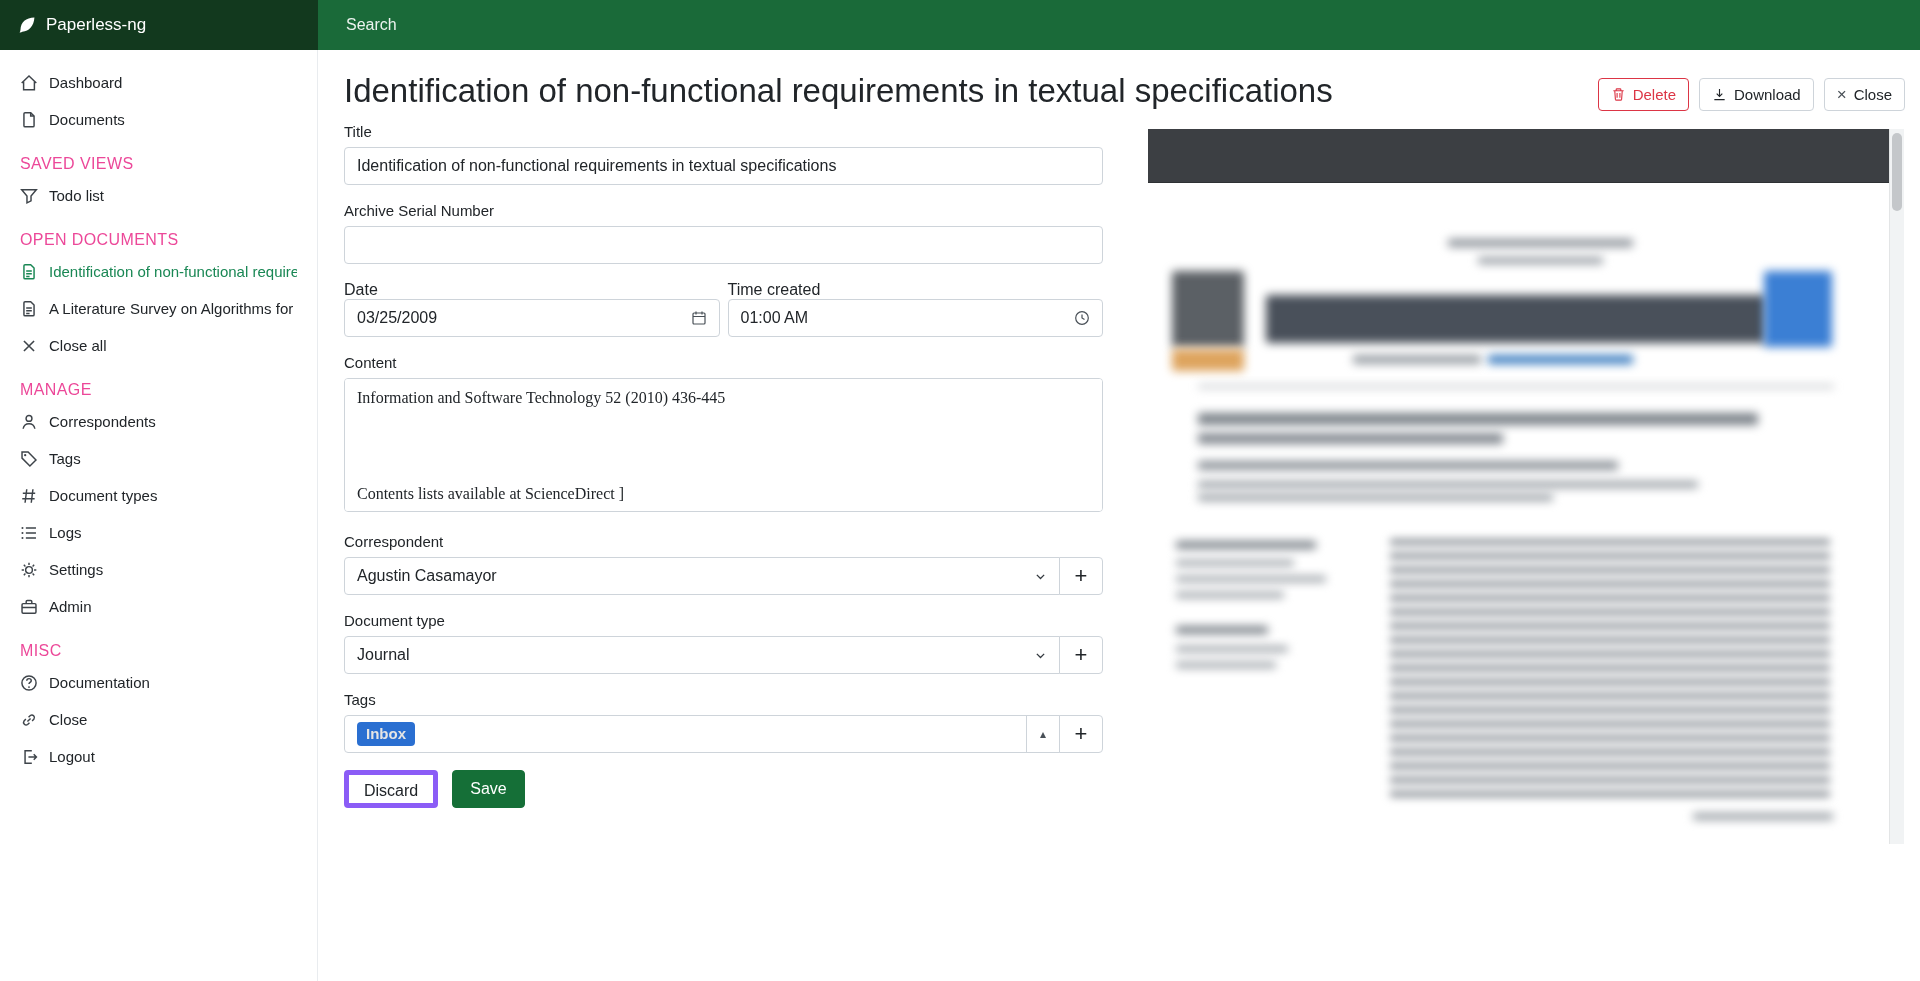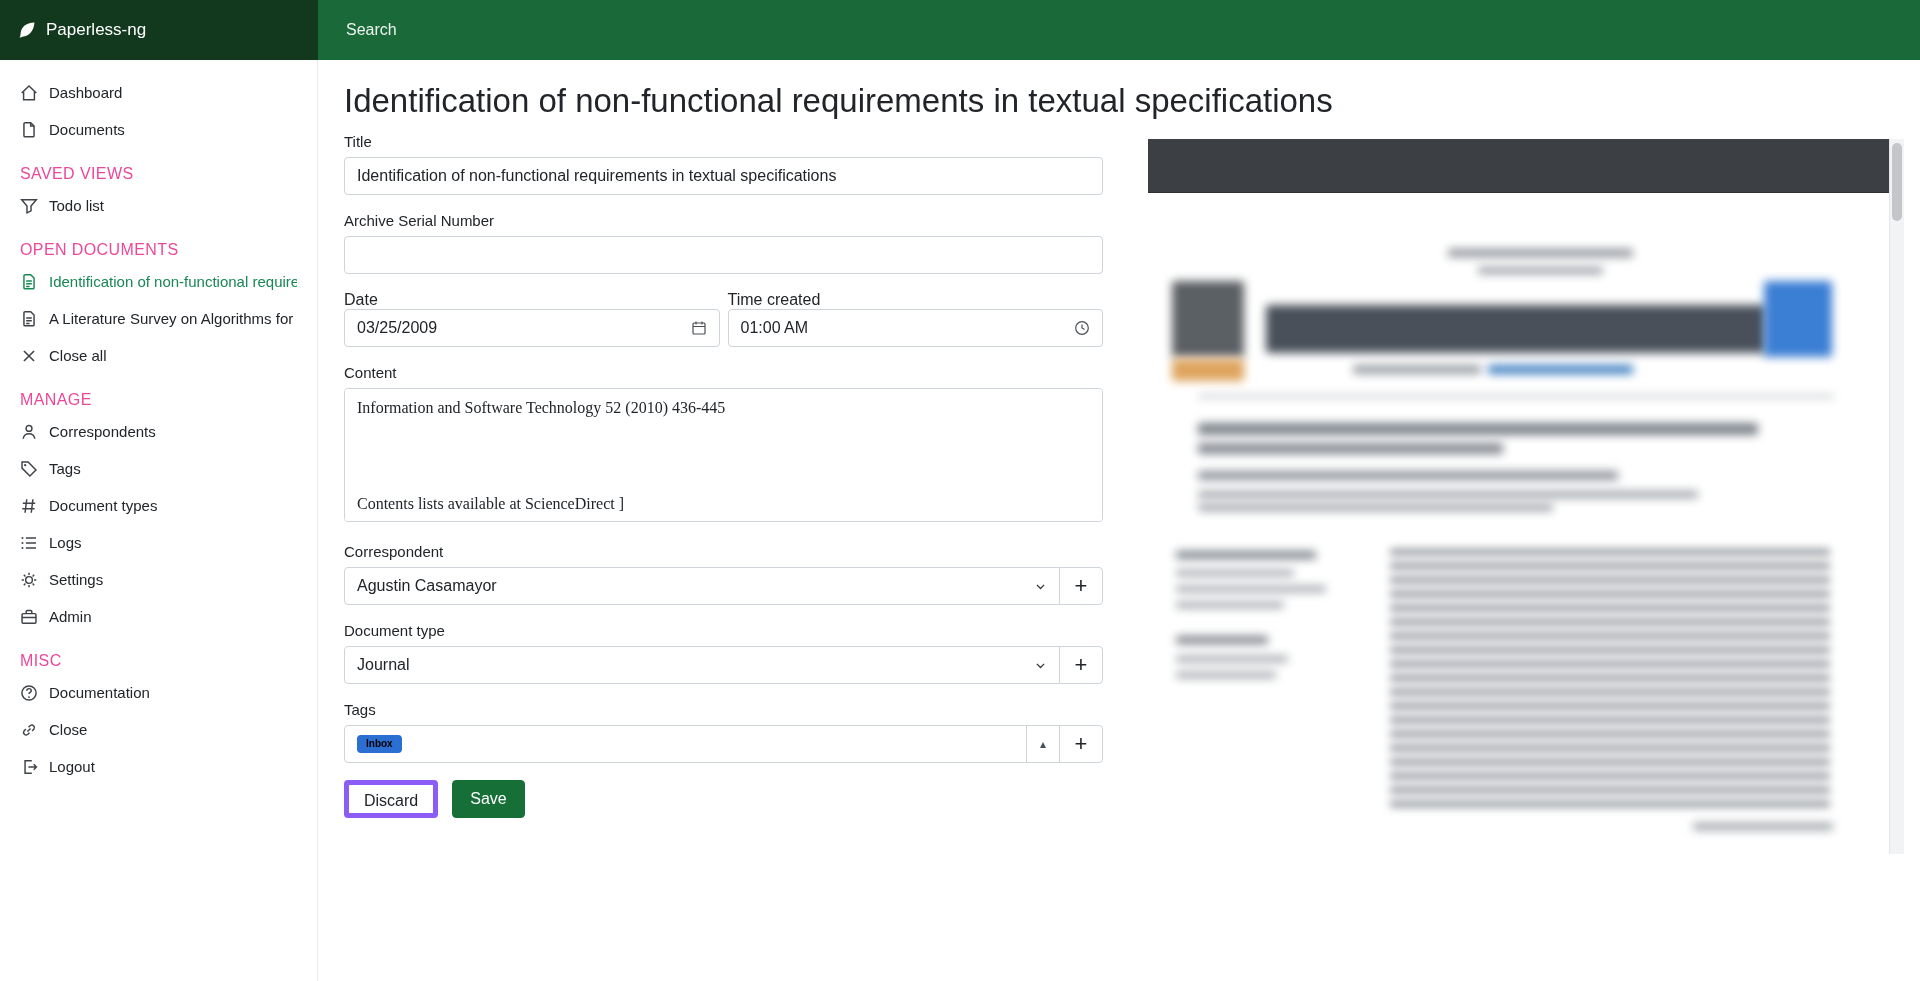--- a/index.html
+++ b/index.html
@@ -5,21 +5,21 @@
   * { box-sizing: border-box; }
   html,body { margin:0; padding:0; }
   body {
     width:1920px; height:981px; overflow:hidden;
     font-family:"Liberation Sans", sans-serif;
     background:#fff; color:#212529;
   }
   svg { display:block; }
 
   
-  .topbar { display:flex; height:60px; }
+  .topbar { display:flex; height:50px; }
   .brand {
     width:318px; background:var(--brand_dark,#12391e); color:#fff;
     display:flex; align-items:center; gap:10px; padding-left:18px;
     font-size:17px;
   }
   .brand .leaf { width:18px; height:18px; color:#fff; }
   .topbar-rest {
     flex:1; background:var(--brand_green,#1a6a39);
     display:flex; align-items:center; padding-left:26px;
   }
@@ -93,21 +93,21 @@
     background:#fff; border:1px solid #ced4da; border-radius:0 4px 4px 0;
     display:flex; align-items:center; justify-content:center;
     font-size:22px; font-weight:300; color:#212529; cursor:pointer; font-family:inherit;
   }
   .group-btn.mid { border-radius:0; width:34px; font-size:12px; color:#495057; }
 
   .select-box { position:relative; padding-right:34px; }
   .select-caret { position:absolute; right:12px; top:12px; width:13px; height:13px; color:#343a40; }
 
   .tag-badge {
-    background:var(--tag_blue,#2a6fd1); color:#000000; font-size:10px; font-weight:600;
+    background:var(--tag_blue,#2a6fd1); color:#e5e5e5; font-size:15px; font-weight:600;
     padding:3px 9px; border-radius:4px; line-height:1.2;
   }
 
   .form-actions { display:flex; gap:14px; margin-top:4px; }
   .btn-discard {
     background:#fff; border:5px solid #8b5cf6; border-radius:4px; color:#212529;
     padding:7px 15px; font-size:16px; font-family:inherit; cursor:pointer; height:38px;
   }
   .btn-save {
     background:var(--save_green,#156f37); border:1px solid var(--save_green,#156f37);
@@ -290,20 +290,38 @@
           </svg>
       </span>
       <span class="lbl">Logout</span>
     </div>
   </nav>
 
   <main class="main">
 
     <div class="main-header">
       <h1 class="page-title">Identification of non-functional requirements in textual specifications</h1>
+      <div class="header-actions">
+        <button class="btn btn-delete">
+          <svg viewBox="0 0 16 16" fill="none" stroke="currentColor" stroke-width="1.2">
+              <path d="M2.5 4h11M5.5 4V2.8a.8.8 0 0 1 .8-.8h3.4a.8.8 0 0 1 .8.8V4M4 4l.7 9.2a1 1 0 0 0 1 .8h4.6a1 1 0 0 0 1-.8L12 4M6.5 6.5v5M9.5 6.5v5"></path>
+            </svg>
+          <span>Delete</span>
+        </button>
+        <button class="btn">
+          <svg viewBox="0 0 16 16" fill="none" stroke="currentColor" stroke-width="1.2">
+              <path d="M8 2v7.5M5 7l3 3 3-3M2.5 13.5h11"></path>
+            </svg>
+          <span>Download</span>
+        </button>
+        <button class="btn">
+          <span class="x-glyph">×</span>
+          <span>Close</span>
+        </button>
+      </div>
     </div>
 
     <div class="content-row">
 
       <form class="form-col">
 
         <div class="field">
           <label>Title</label>
           <input class="input" type="text" value="Identification of non-functional requirements in textual specifications" style="">
         </div>

